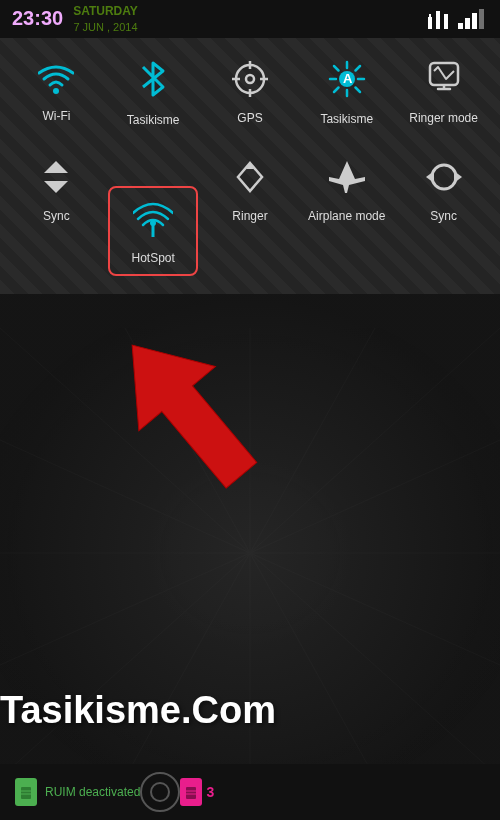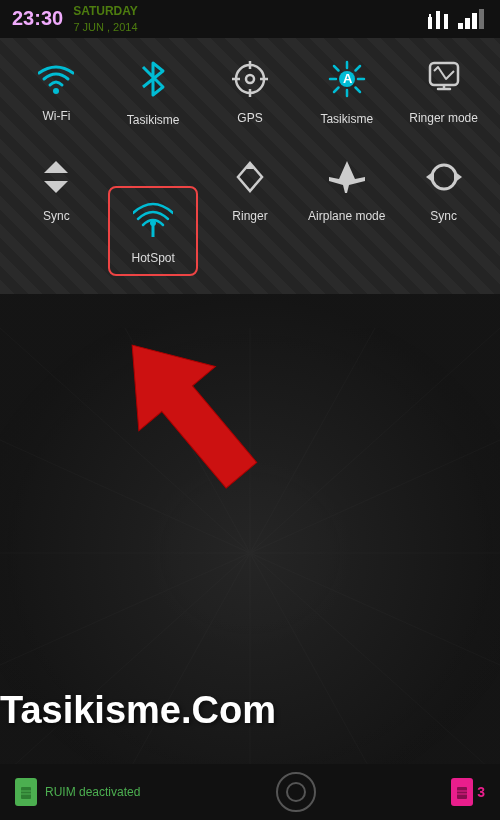--- a/index.html
+++ b/index.html
@@ -124,21 +124,20 @@
 
     
     .bottom-bar {
       position: absolute;
       bottom: 0;
       width: 100%;
       height: 56px;
       background: #111;
       display: flex;
       align-items: center;
-      justify-content: space-between;
       padding: 0 15px;
     }
 
     .sim-indicator {
       display: flex;
       align-items: center;
       gap: 8px;
     }
 
     .sim-icon {

